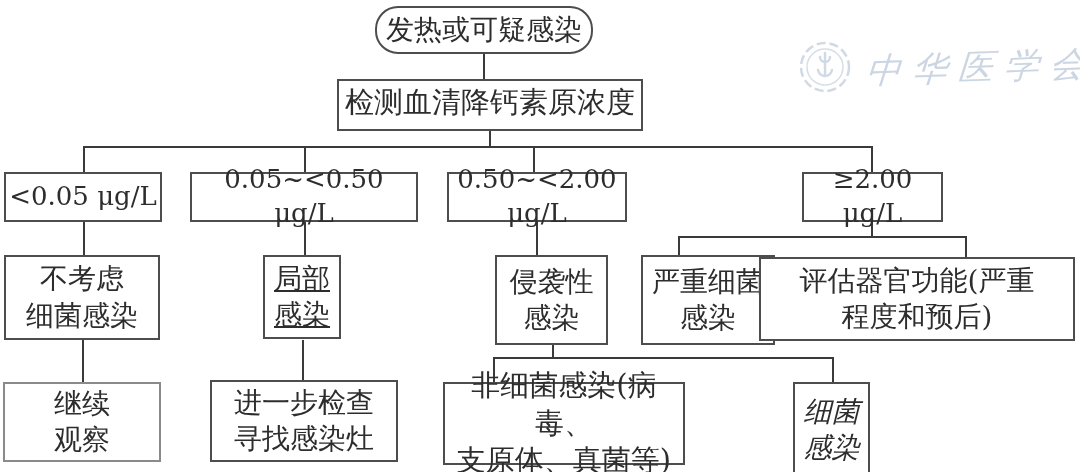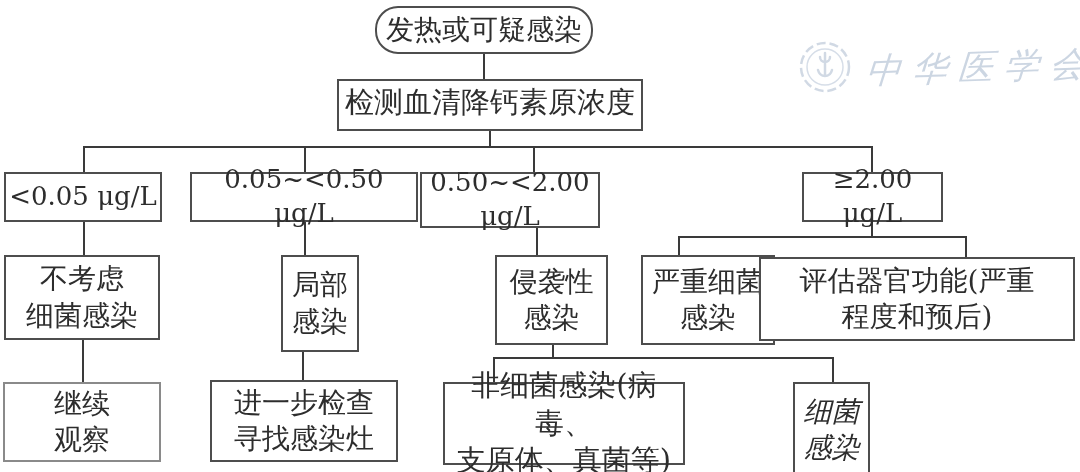--- a/index.html
+++ b/index.html
@@ -61,26 +61,26 @@
     </svg>
     <span id="wm-text">中华医学会</span>
   </div>
 
   <div class="box" style="left:375px;top:6px;width:218px;height:48px;border-radius:23px;">发热或可疑感染</div>
 
   <div class="box" style="left:337px;top:79px;width:306px;height:52px;font-size:29px;font-family:Liberation Mono, monospace;">检测血清降钙素原浓度</div>
 
   <div class="box range" style="left:4px;top:172px;width:158px;height:50px;">&lt;0.05 μg/L</div>
   <div class="box range" style="left:190px;top:172px;width:228px;height:50px;">0.05~&lt;0.50 μg/L</div>
-  <div class="box range" style="left:420px;top:172px;width:180px;height:56px;text-align:center;">0.50~&lt;2.00 μg/L</div>
+  <div class="box range" style="left:447px;top:172px;width:180px;height:50px;text-align:center;">0.50~&lt;2.00 μg/L</div>
   <div class="box range" style="left:802px;top:172px;width:141px;height:50px;">≥2.00 μg/L</div>
 
   <div class="box" style="left:4px;top:255px;width:156px;height:85px;">不考虑
 细菌感染</div>
-  <div class="box" style="left:281px;top:255px;width:78px;height:97px;">局部
+  <div class="box" style="left:263px;top:255px;width:78px;height:84px;text-decoration:underline;">局部
 感染</div>
   <div class="box" style="left:495px;top:255px;width:113px;height:90px;">侵袭性
 感染</div>
   <div class="box" style="left:633px;top:255px;width:134px;height:90px;margin-left:8px;">严重细菌
 感染</div>
   <div class="box" style="left:759px;top:257px;width:316px;height:84px;">评估器官功能(严重
 程度和预后)</div>
 
   <div class="box light" style="left:3px;top:382px;width:158px;height:80px;">继续
 观察</div>

